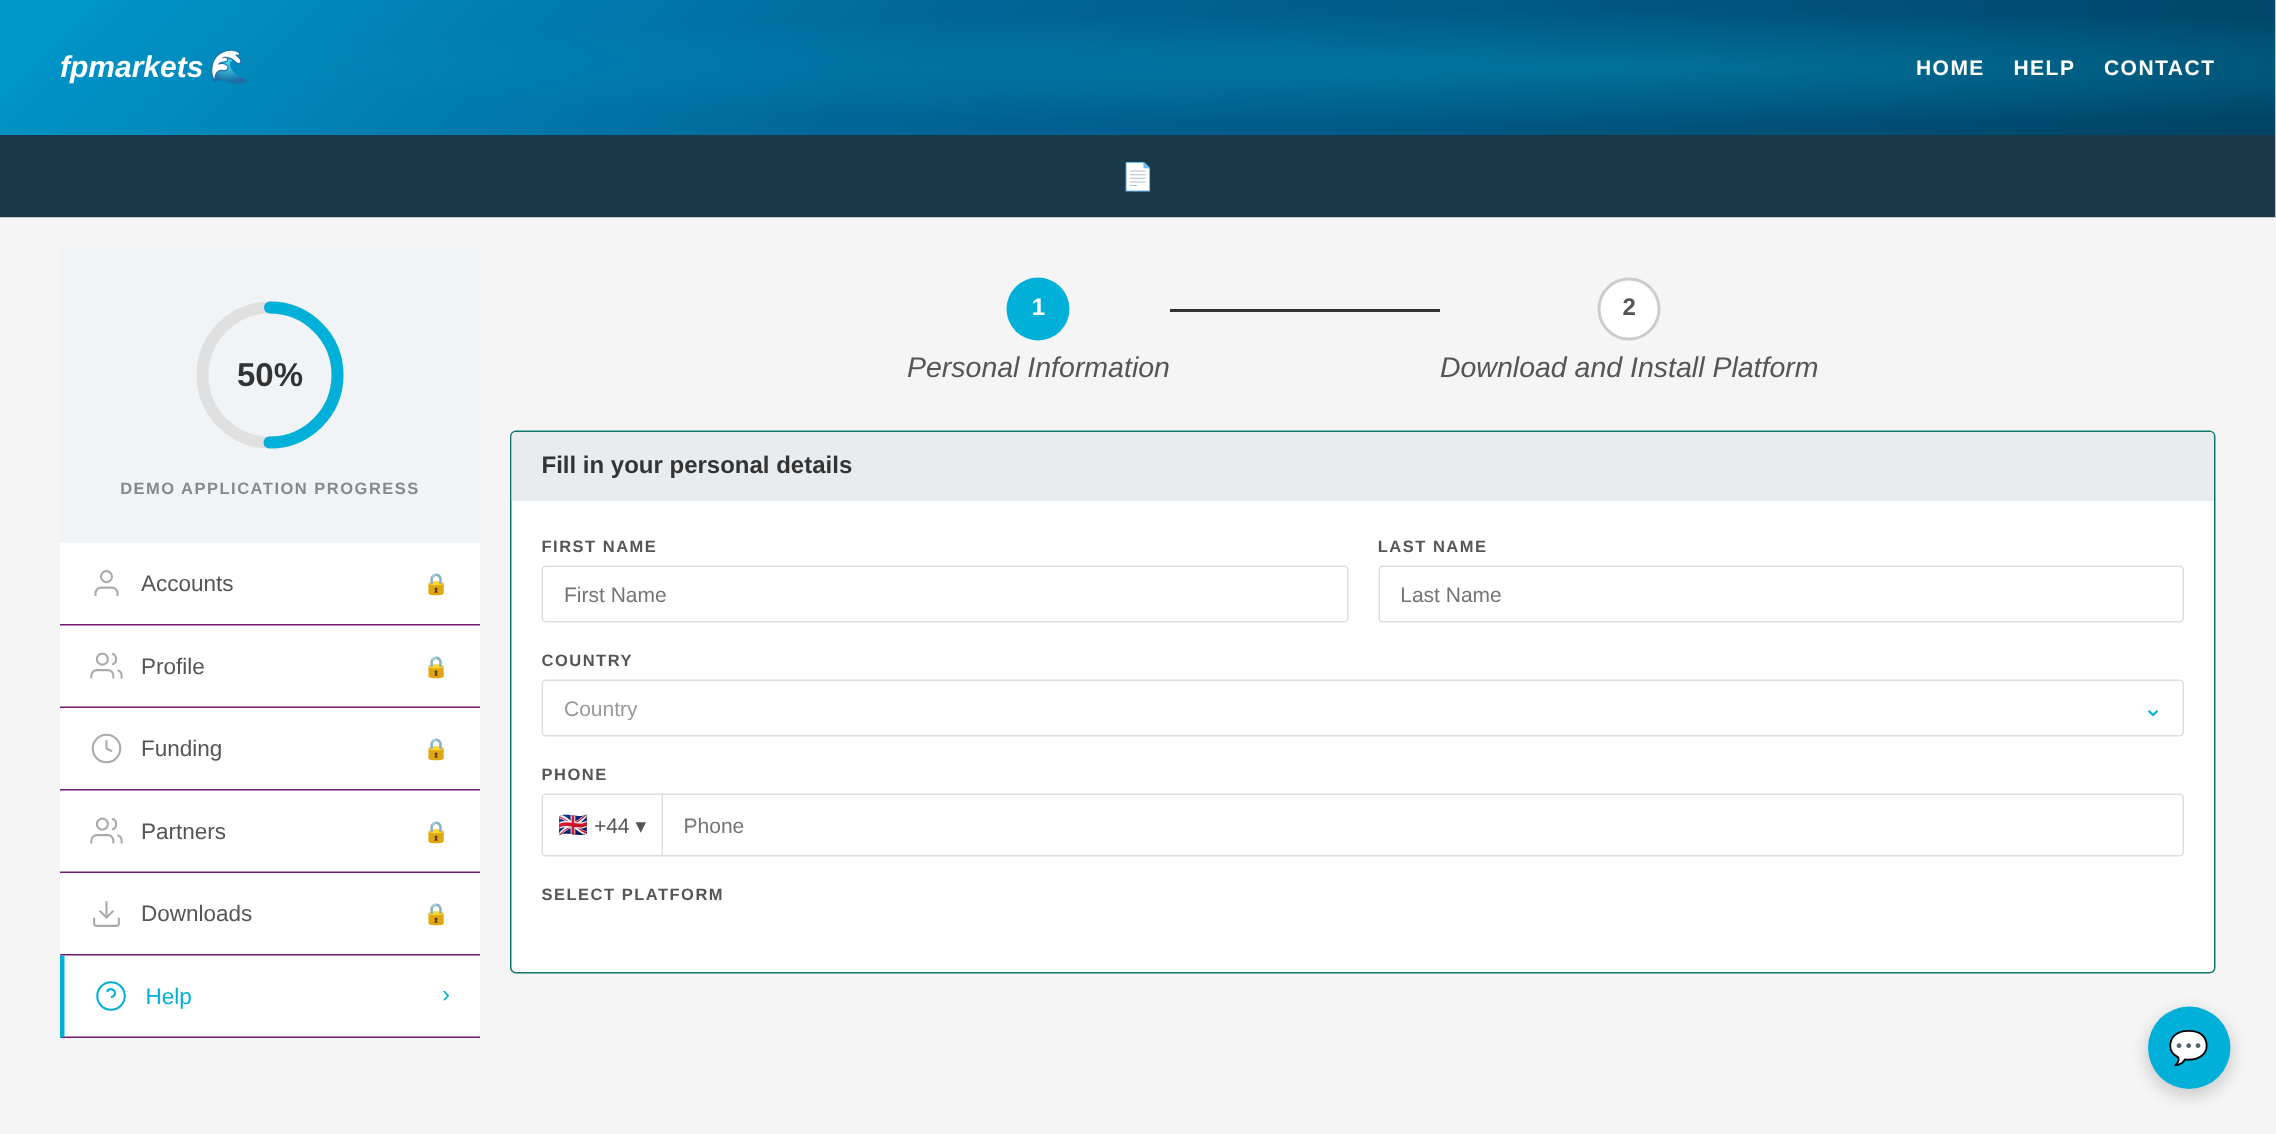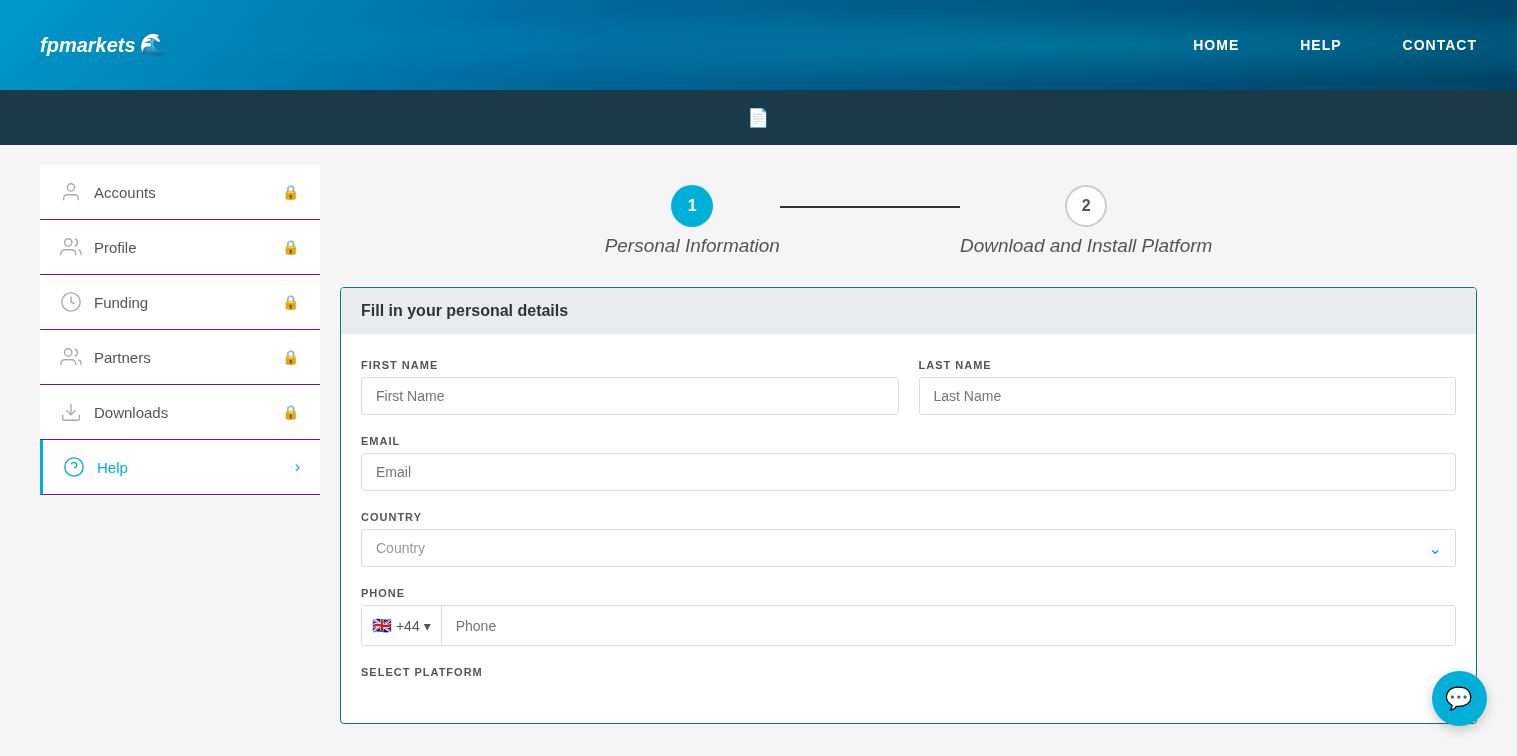--- a/index.html
+++ b/index.html
@@ -33,21 +33,21 @@
       font-weight: bold;
       font-style: italic;
     }
     .logo-icon {
       color: white;
       font-size: 22px;
       margin-left: 4px;
     }
     .nav {
       display: flex;
-      gap: 61px;
+      gap: 19px;
       z-index: 1;
       text-align: center;
     }
     .nav a {
       color: white;
       text-decoration: none;
       font-size: 14px;
       font-weight: 600;
       letter-spacing: 1px;
     }
@@ -356,20 +356,30 @@
   </nav>
 </header>
 
 <div class="sub-header">
   <span class="sub-header-icon">📄</span>
 </div>
 
 <div class="main">
 
   <aside class="sidebar">
+    <div class="progress-card">
+      <div class="progress-ring-container">
+        <svg class="progress-ring-svg" width="110" height="110" viewBox="0 0 110 110">
+          <circle class="progress-ring-bg" cx="55" cy="55" r="45"></circle>
+          <circle class="progress-ring-fill" cx="55" cy="55" r="45"></circle>
+        </svg>
+        <span class="progress-text">50%</span>
+      </div>
+      <div class="progress-label">DEMO APPLICATION PROGRESS</div>
+    </div>
     <div class="sidebar-menu">
 
       <div class="sidebar-item">
         <div class="sidebar-item-left">
           <svg class="sidebar-icon" viewBox="0 0 24 24" fill="none" stroke="currentColor" stroke-width="1.5">
             <path d="M20 21v-2a4 4 0 0 0-4-4H8a4 4 0 0 0-4 4v2"></path>
             <circle cx="12" cy="7" r="4"></circle>
           </svg>
           <span>Accounts</span>
         </div>
@@ -466,26 +476,20 @@
           <div class="form-group">
             <label class="form-label">FIRST NAME</label>
             <input class="form-input" type="text" placeholder="First Name" style="">
           </div>
           <div class="form-group">
             <label class="form-label">LAST NAME</label>
             <input class="form-input" type="text" placeholder="Last Name" style="">
           </div>
         </div>
 
-        <div class="form-row">
-          <div class="form-group full">
-            <label class="form-label">EMAIL</label>
-            <input class="form-input" type="email" placeholder="Email" style="">
-          </div>
-        </div>
 
         <div class="form-row">
           <div class="form-group full">
             <label class="form-label">COUNTRY</label>
             <div class="select-wrapper">
               <select class="form-select">
                 <option value="">Country</option>
               </select>
               <span class="select-chevron">⌄</span>
             </div>

